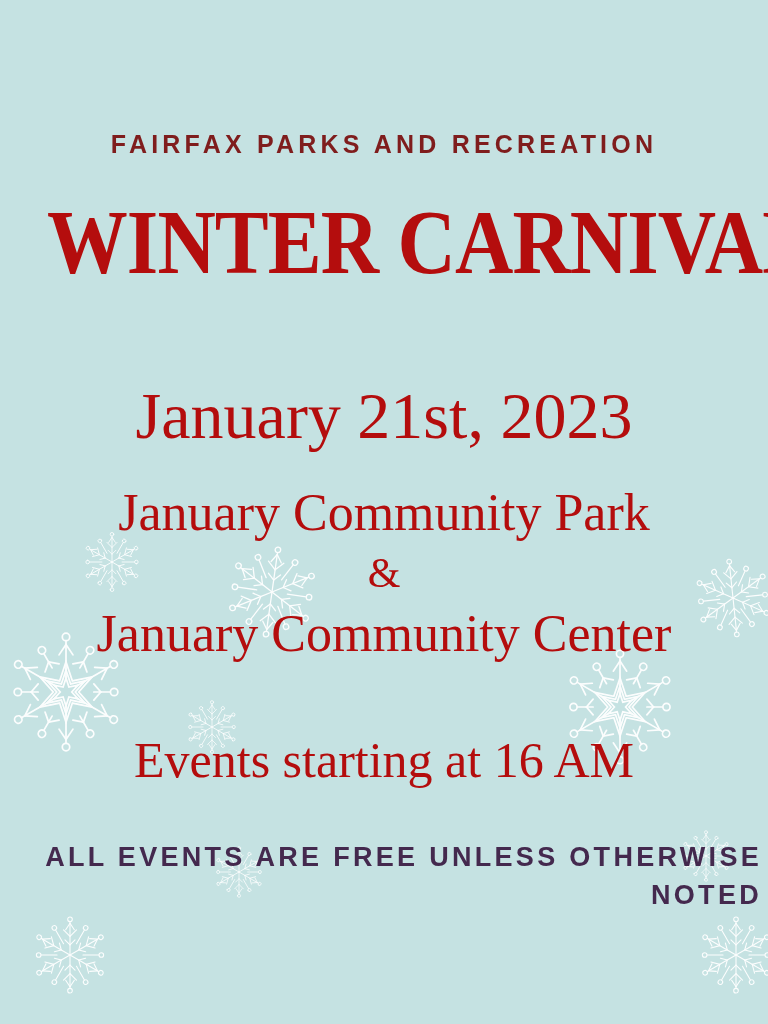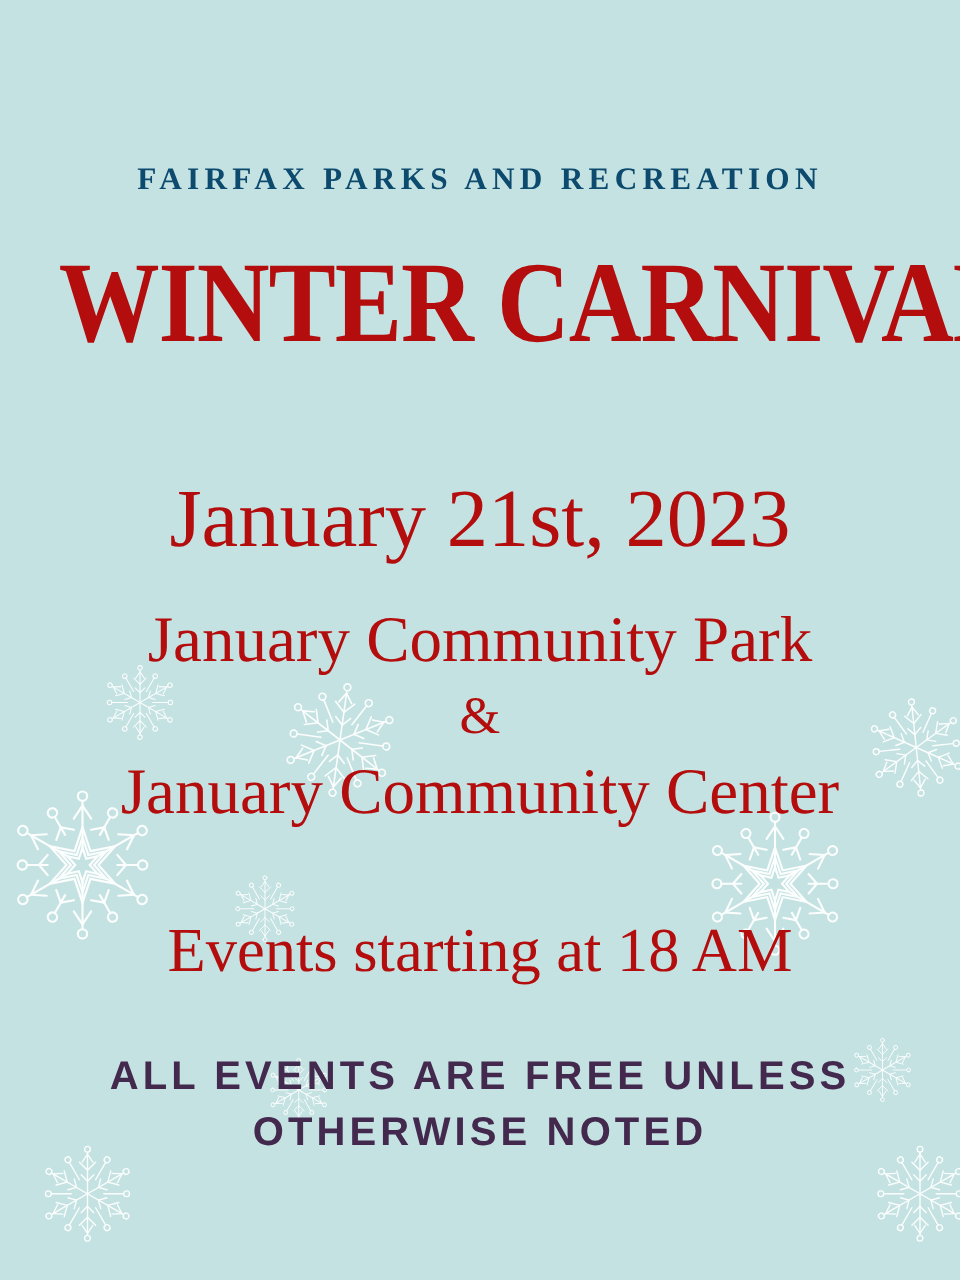--- a/index.html
+++ b/index.html
@@ -27,25 +27,25 @@
   
   #text-layer{
     position:absolute;inset:0;
     width:768px;height:1024px;
     z-index:2;
   }
   .line{position:absolute;width:100%;text-align:center;white-space:nowrap;}
 
   .eyebrow{
     top:130px;
-    font-family:Liberation Serif, serif;
+    font-family:Liberation Sans, sans-serif;
     font-weight:700;
     font-size:25px;
     letter-spacing:4.2px;
-    color:#0c4a6e;
+    color:#7f1d1d;
     text-transform:uppercase;
   }
   .headline{
     top:196px;
     font-family:"Liberation Serif",serif;
     font-weight:700;
     font-size:92px;
     line-height:1.0;
     letter-spacing:-1px;
     color:#b40d0d;
@@ -90,28 +90,29 @@
     font-family:"Liberation Serif",serif;
     font-weight:400;
     font-size:50px;
     line-height:1.0;
     color:#b40d0d;
   }
   .footer{
     top:838px;
     font-family:"Liberation Sans",sans-serif;
     font-weight:700;
-    font-size:32px;
+    font-size:27px;
     line-height:1.42;
     letter-spacing:3.3px;
     color:#44294e;
     text-transform:uppercase;
     white-space:normal;
     padding:0 6px;
     box-sizing:border-box;
+    text-align:right;
   }
 </style>
 </head>
 <body>
 
 <div id="poster">
 
   <div id="snow-layer">
       <div class="flake" style="left: 84px; top: 534px; width: 56px; height: 56px; opacity: 0.95; transform: rotate(0deg);">
         <svg width="56" height="56" viewBox="0 0 100 100">
@@ -1004,18 +1005,18 @@
     <div class="line headline" style="transform: scaleX(0.8777); font-size: 92px; transform-origin: center top;">WINTER CARNIVAL</div>
 
     <div class="line date">January 21st, 2023</div>
 
     <div class="line venue1">January Community Park</div>
 
     <div class="line amp">&amp;</div>
 
     <div class="line venue2">January Community Center</div>
 
-    <div class="line time">Events starting at 18 AM</div>
+    <div class="line time">Events starting at 16 AM</div>
 
     <div class="line footer">ALL EVENTS ARE FREE UNLESS OTHERWISE NOTED</div>
 
   </div>
 </div>
 
 </body></html>

